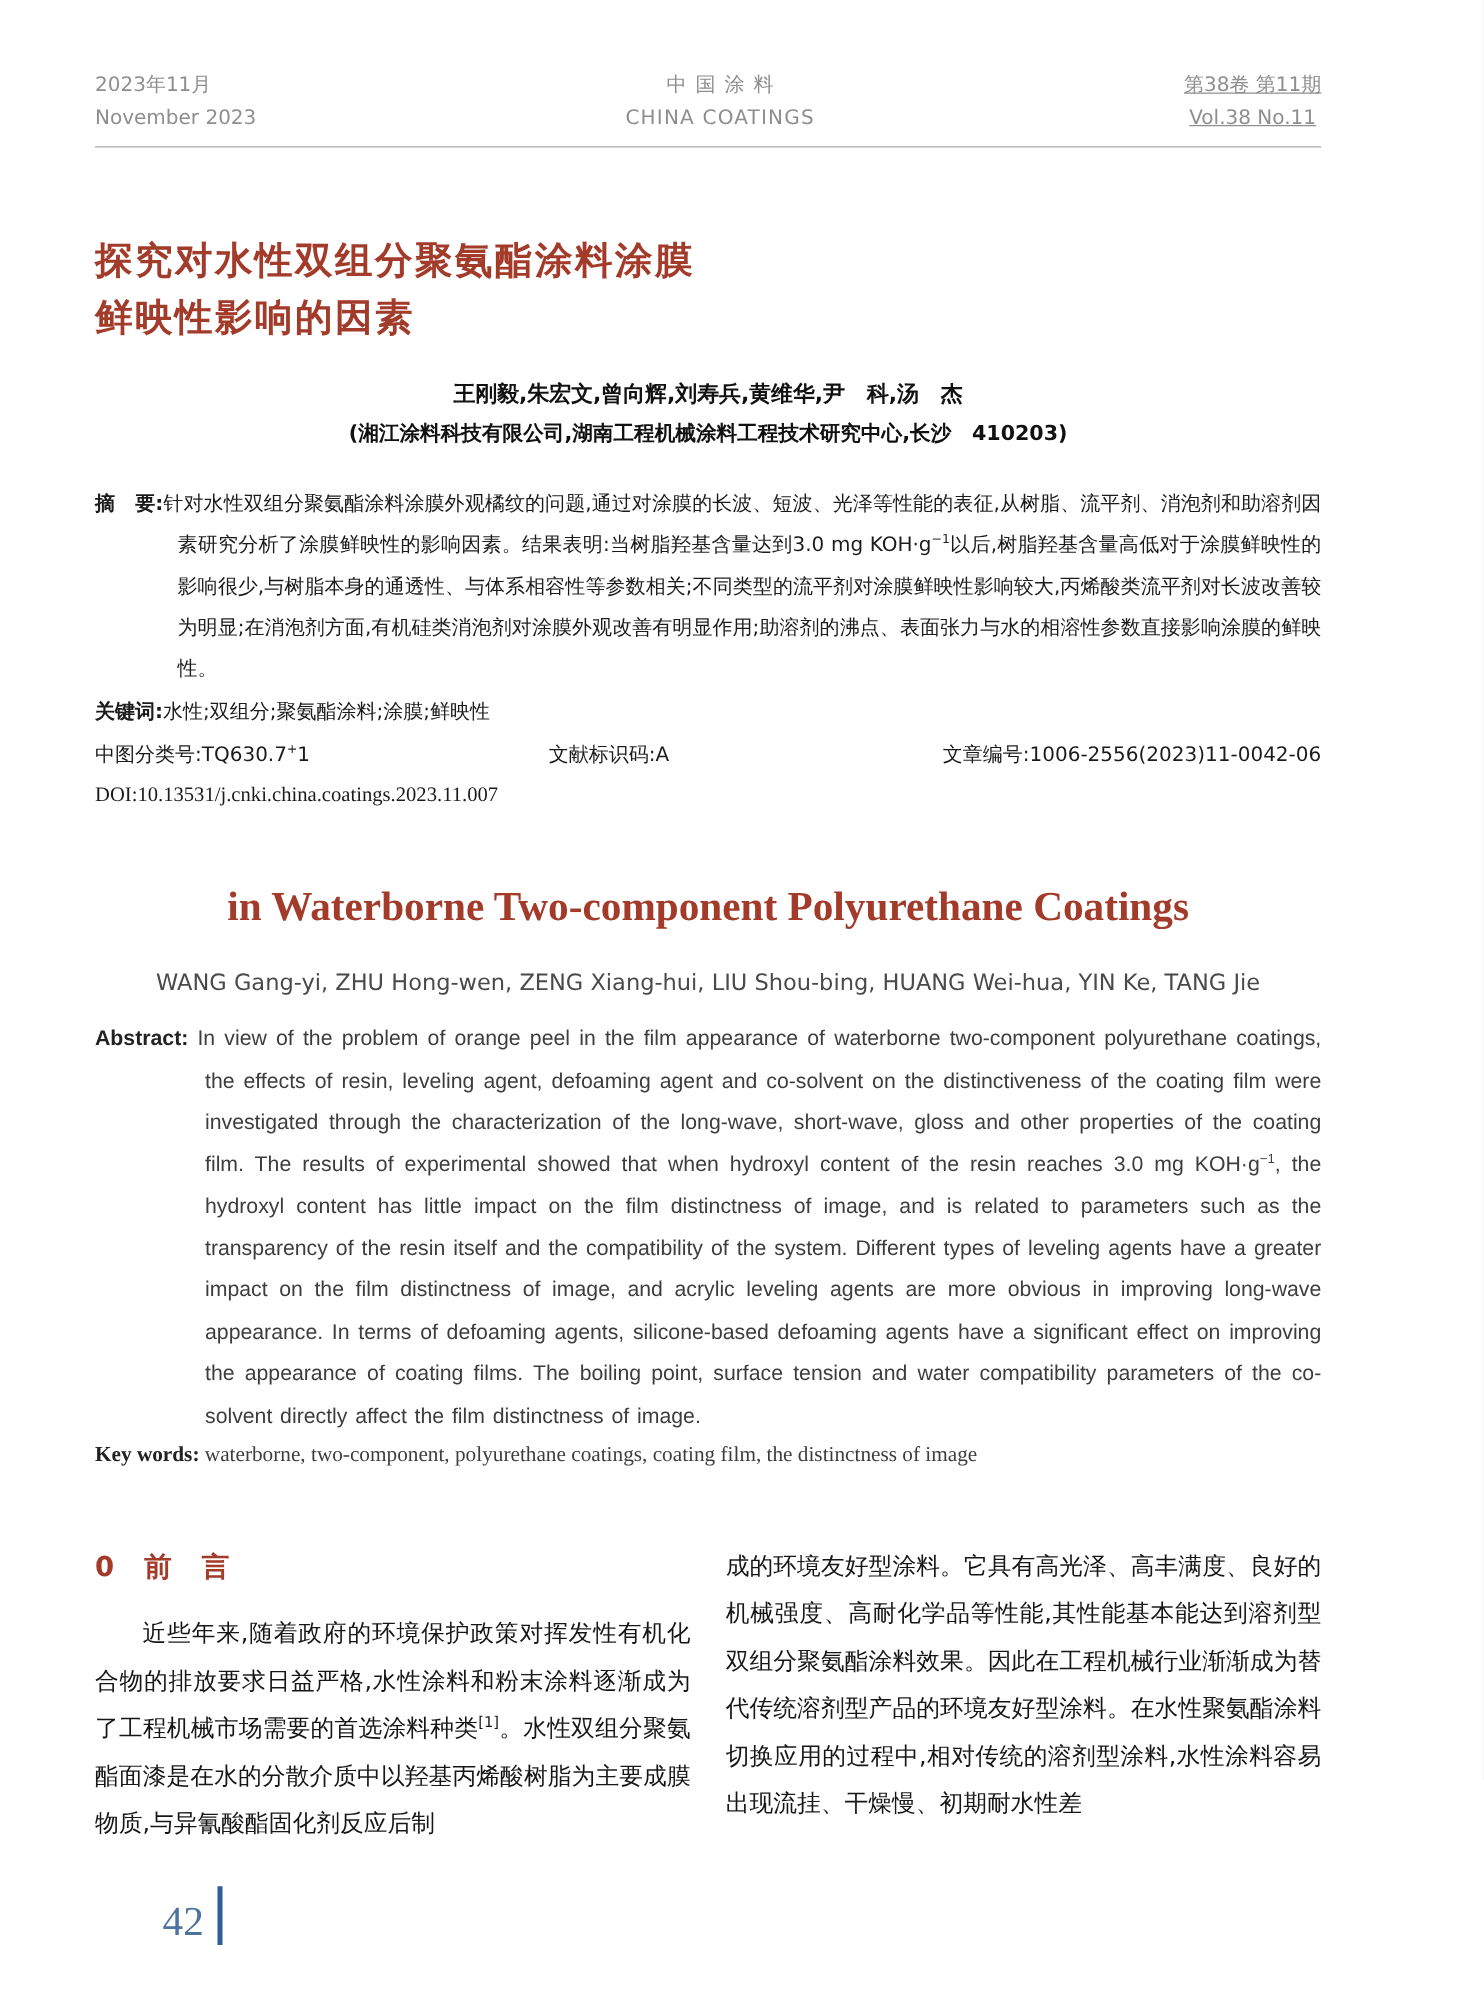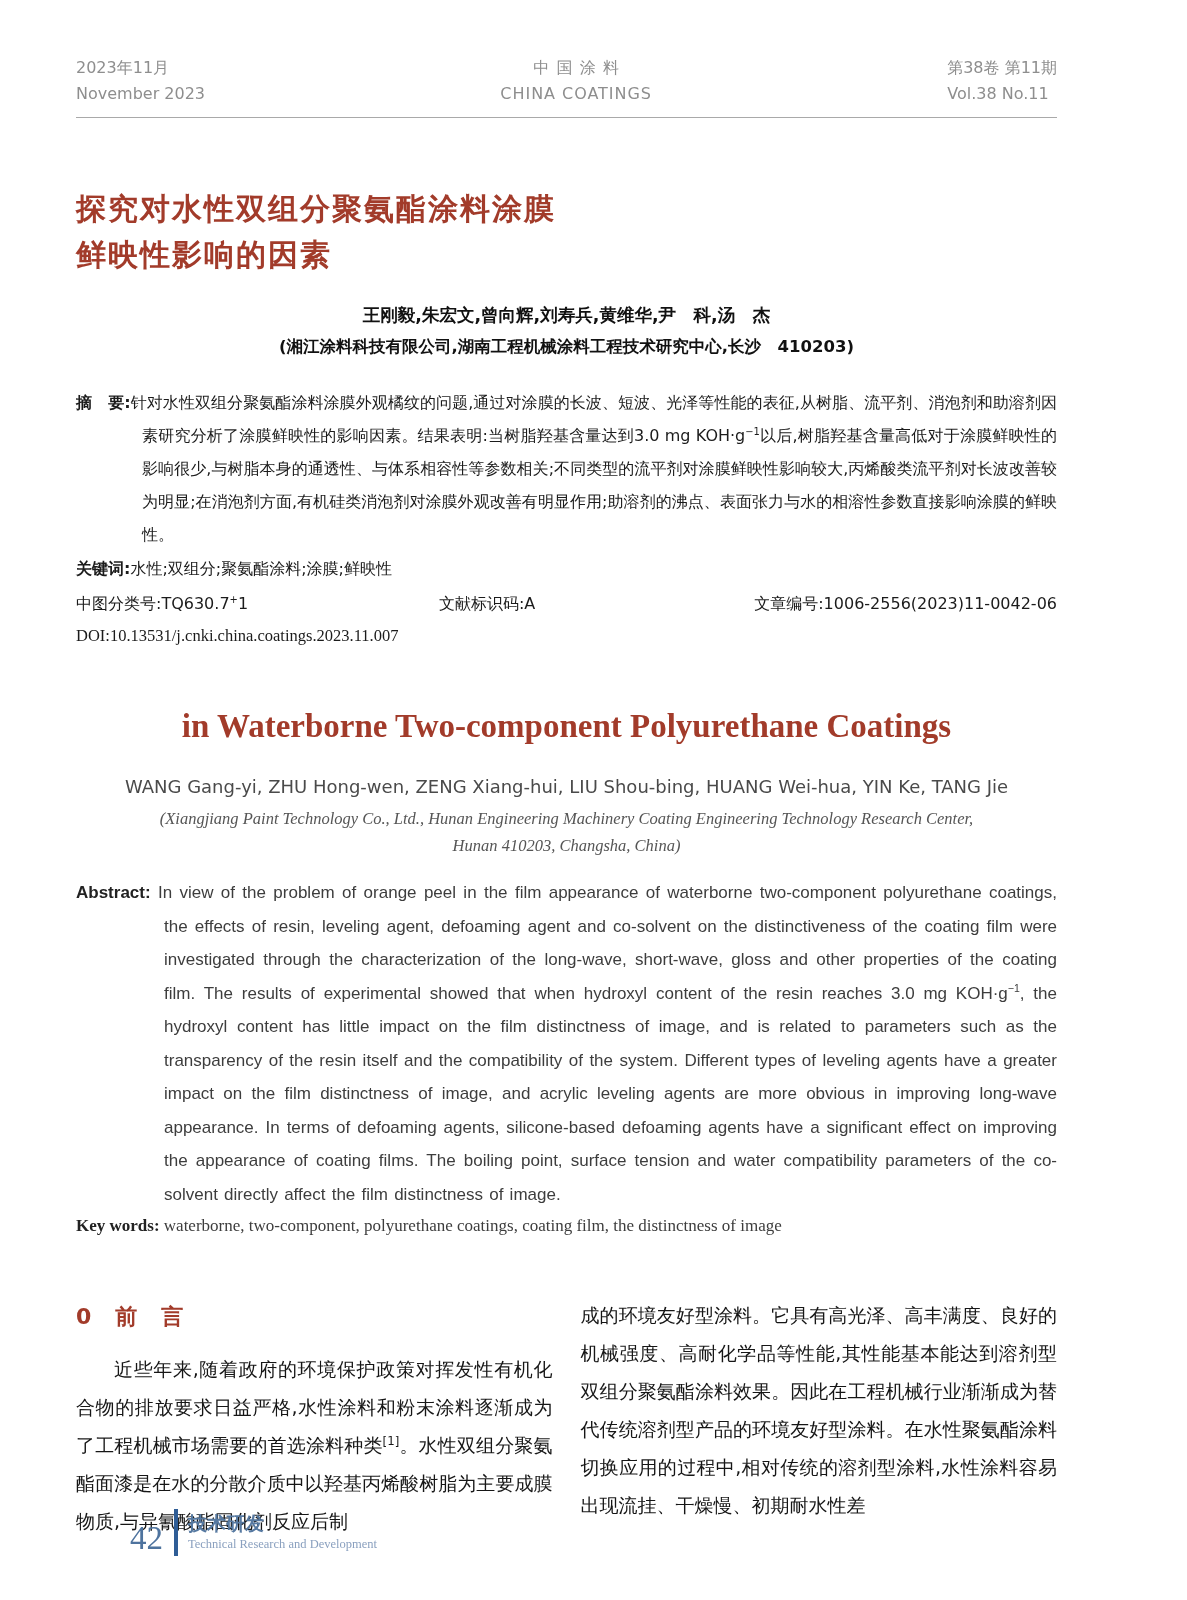--- a/index.html
+++ b/index.html
@@ -14,21 +14,21 @@
     box-sizing:border-box;padding:55px 130px 0 76px;
     position:relative;overflow:hidden;
   }
   
   .journal-header{
     display:flex;justify-content:space-between;align-items:flex-end;
     color:var(--header-gray);font-size:16px;line-height:26px;
     padding-bottom:10px;border-bottom:1px solid #a9a9a9;
   }
   .jh-center{text-align:center;}
-  .jh-right{text-align:left;}
+  .jh-right{text-align:center;text-decoration:underline;}
   .jh-cn{letter-spacing:0.45em;margin-right:-0.45em;display:inline-block;}
   .jh-en{letter-spacing:0.06em;}
   .jh-col span{display:block;}
   
   .title-cn{
     margin:68px 0 0;text-align:left;color:var(--red);
     font-size:30px;font-weight:700;line-height:1.52;letter-spacing:2px;
   }
   .title-cn span{display:block;}
   .authors-cn{margin-top:26px;text-align:center;font-weight:700;font-size:17.5px;color:#111;}
@@ -121,41 +121,33 @@
   </div>
 
   <div class="doi">DOI:10.13531/j.cnki.china.coatings.2023.11.007</div>
 
   <h2 class="title-en">
     <span>in Waterborne Two-component Polyurethane Coatings</span>
   </h2>
 
   <div class="authors-en">WANG Gang-yi, ZHU Hong-wen, ZENG Xiang-hui, LIU Shou-bing, HUANG Wei-hua, YIN Ke, TANG Jie</div>
 
-  <div class="affil-en">
-    <span>(Xiangjiang Paint Technology Co., Ltd., Hunan Engineering Machinery Coating Engineering Technology Research Center,</span>
-    <span>Hunan 410203, Changsha, China)</span>
-  </div>
 
   <p class="abstract-en"><span class="label">Abstract:</span><span> </span><span>In view of the problem of orange peel in the film appearance of waterborne two-component polyurethane coatings, the effects of resin, leveling agent, defoaming agent and co-solvent on the distinctiveness of the coating film were investigated through the characterization of the long-wave, short-wave, gloss and other properties of the coating film. The results of experimental showed that when hydroxyl content of the resin reaches 3.0 mg KOH·g</span><sup>−1</sup><span>, the hydroxyl content has little impact on the film distinctness of image, and is related to parameters such as the transparency of the resin itself and the compatibility of the system. Different types of leveling agents have a greater impact on the film distinctness of image, and acrylic leveling agents are more obvious in improving long-wave appearance. In terms of defoaming agents, silicone-based defoaming agents have a significant effect on improving the appearance of coating films. The boiling point, surface tension and water compatibility parameters of the co-solvent directly affect the film distinctness of image.</span></p>
 
   <div class="keywords-en"><span class="label">Key words:</span><span> </span><span>waterborne, two-component, polyurethane coatings, coating film, the distinctness of image</span></div>
 
   <div class="columns">
     <div class="col col-left">
       <div class="sec-heading">0　前　言</div>
       <p class="indent-first"><span>近些年来,随着政府的环境保护政策对挥发性有机化合物的排放要求日益严格,水性涂料和粉末涂料逐渐成为了工程机械市场需要的首选涂料种类</span><sup>[1]</sup><span>。水性双组分聚氨酯面漆是在水的分散介质中以羟基丙烯酸树脂为主要成膜物质,与异氰酸酯固化剂反应后制</span></p>
     </div>
     <div class="col col-right">
       <p>成的环境友好型涂料。它具有高光泽、高丰满度、良好的机械强度、高耐化学品等性能,其性能基本能达到溶剂型双组分聚氨酯涂料效果。因此在工程机械行业渐渐成为替代传统溶剂型产品的环境友好型涂料。在水性聚氨酯涂料切换应用的过程中,相对传统的溶剂型涂料,水性涂料容易出现流挂、干燥慢、初期耐水性差</p>
     </div>
   </div>
 
   <div class="page-footer">
     <div class="page-num">42</div>
     <div class="footer-bar"></div>
-    <div class="footer-col">
-      <div class="cn">技术研发</div>
-      <div class="en">Technical Research and Development</div>
-    </div>
   </div>
 
 </div>
 
 </body></html>

